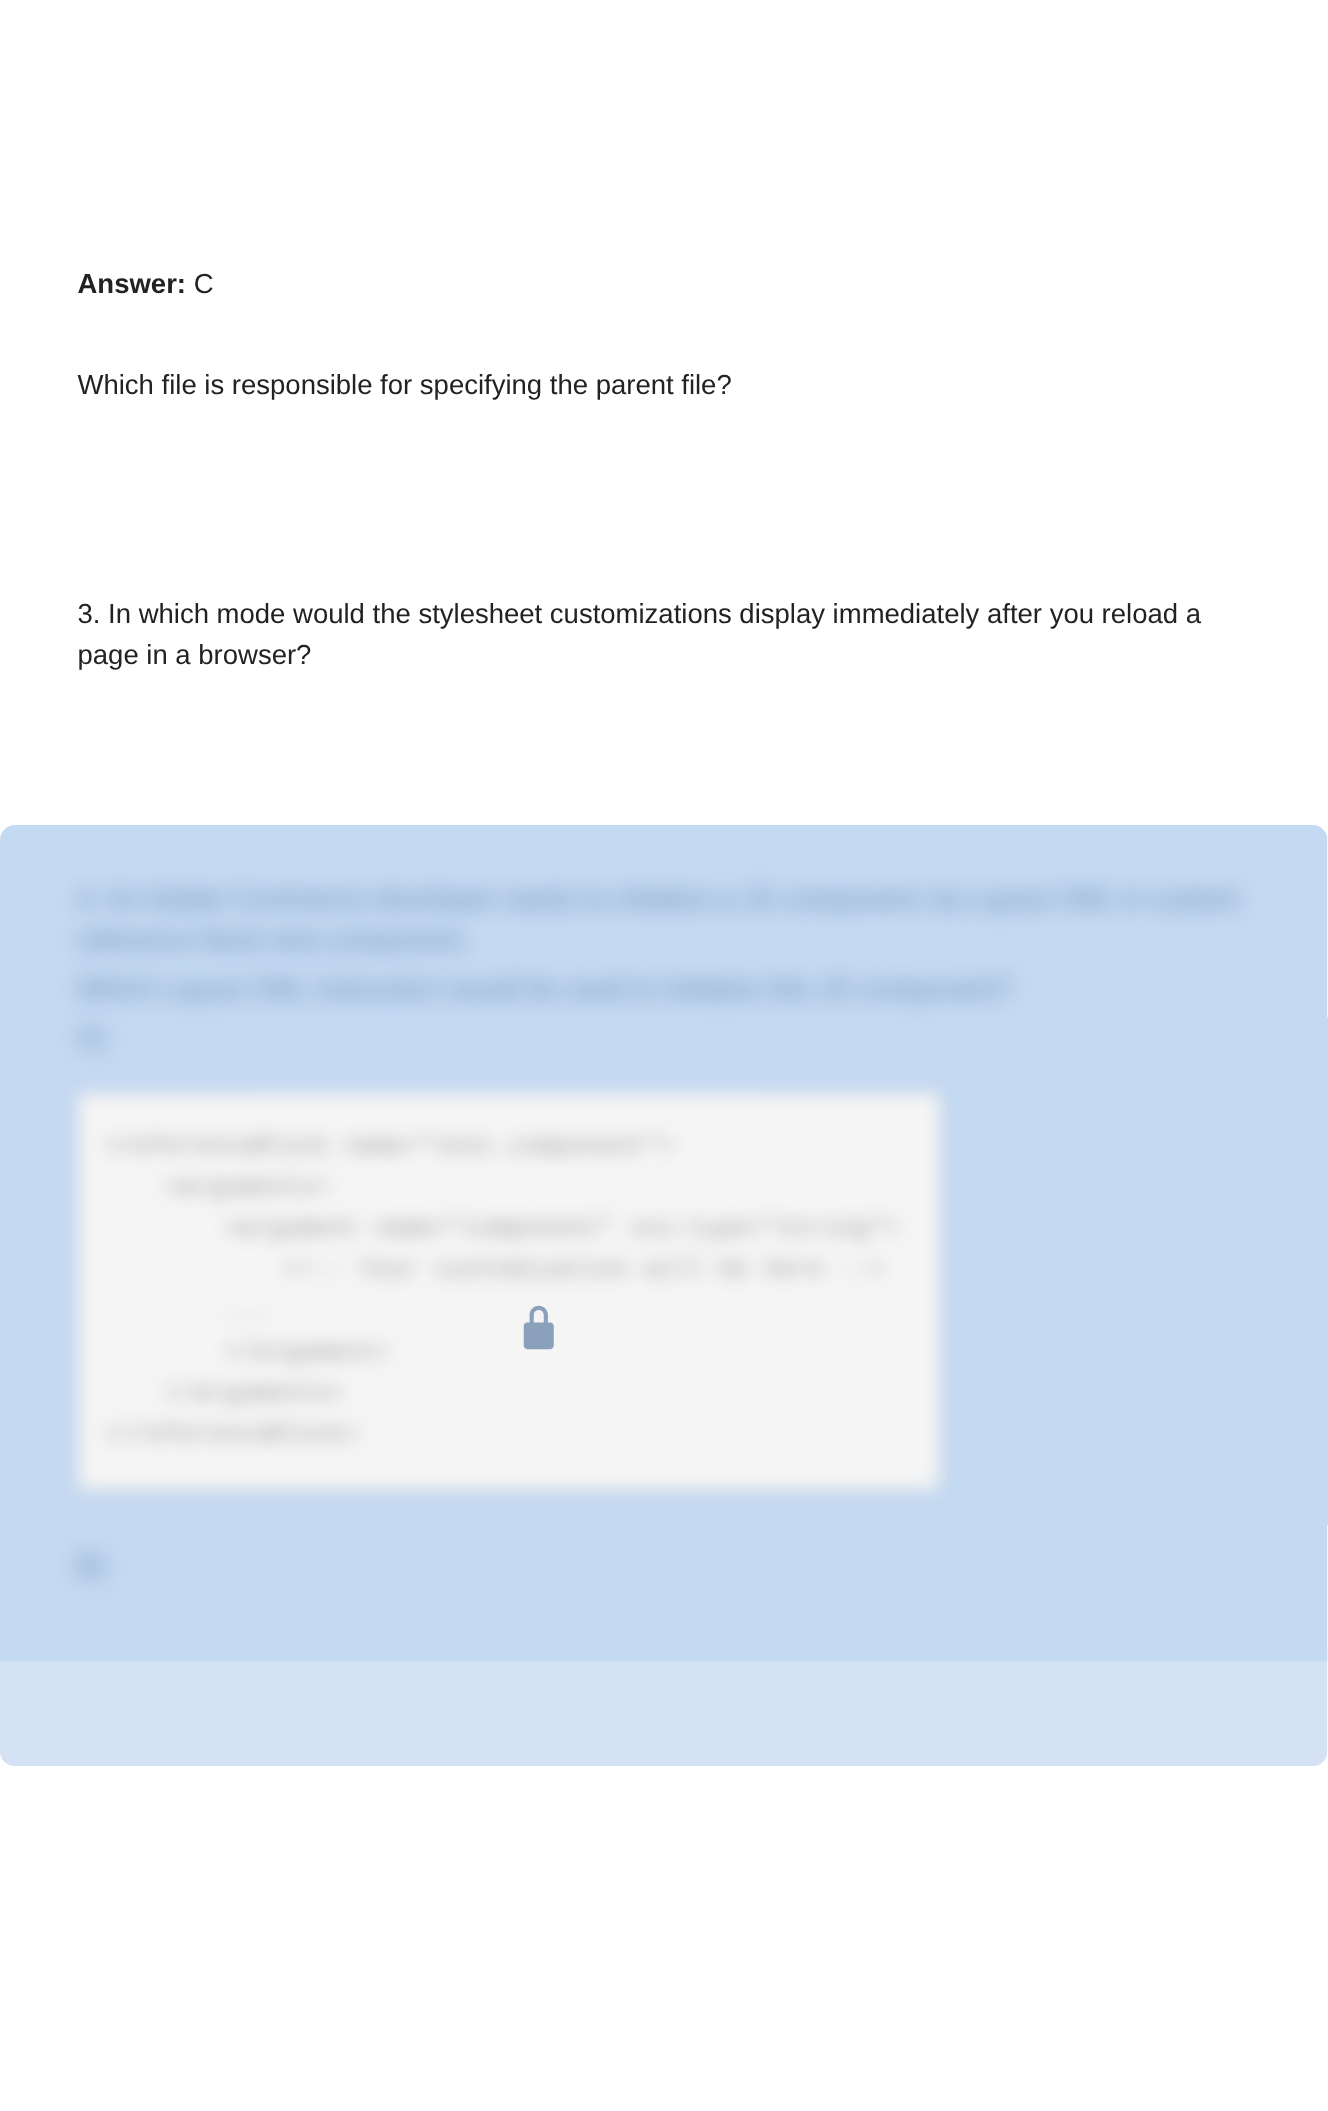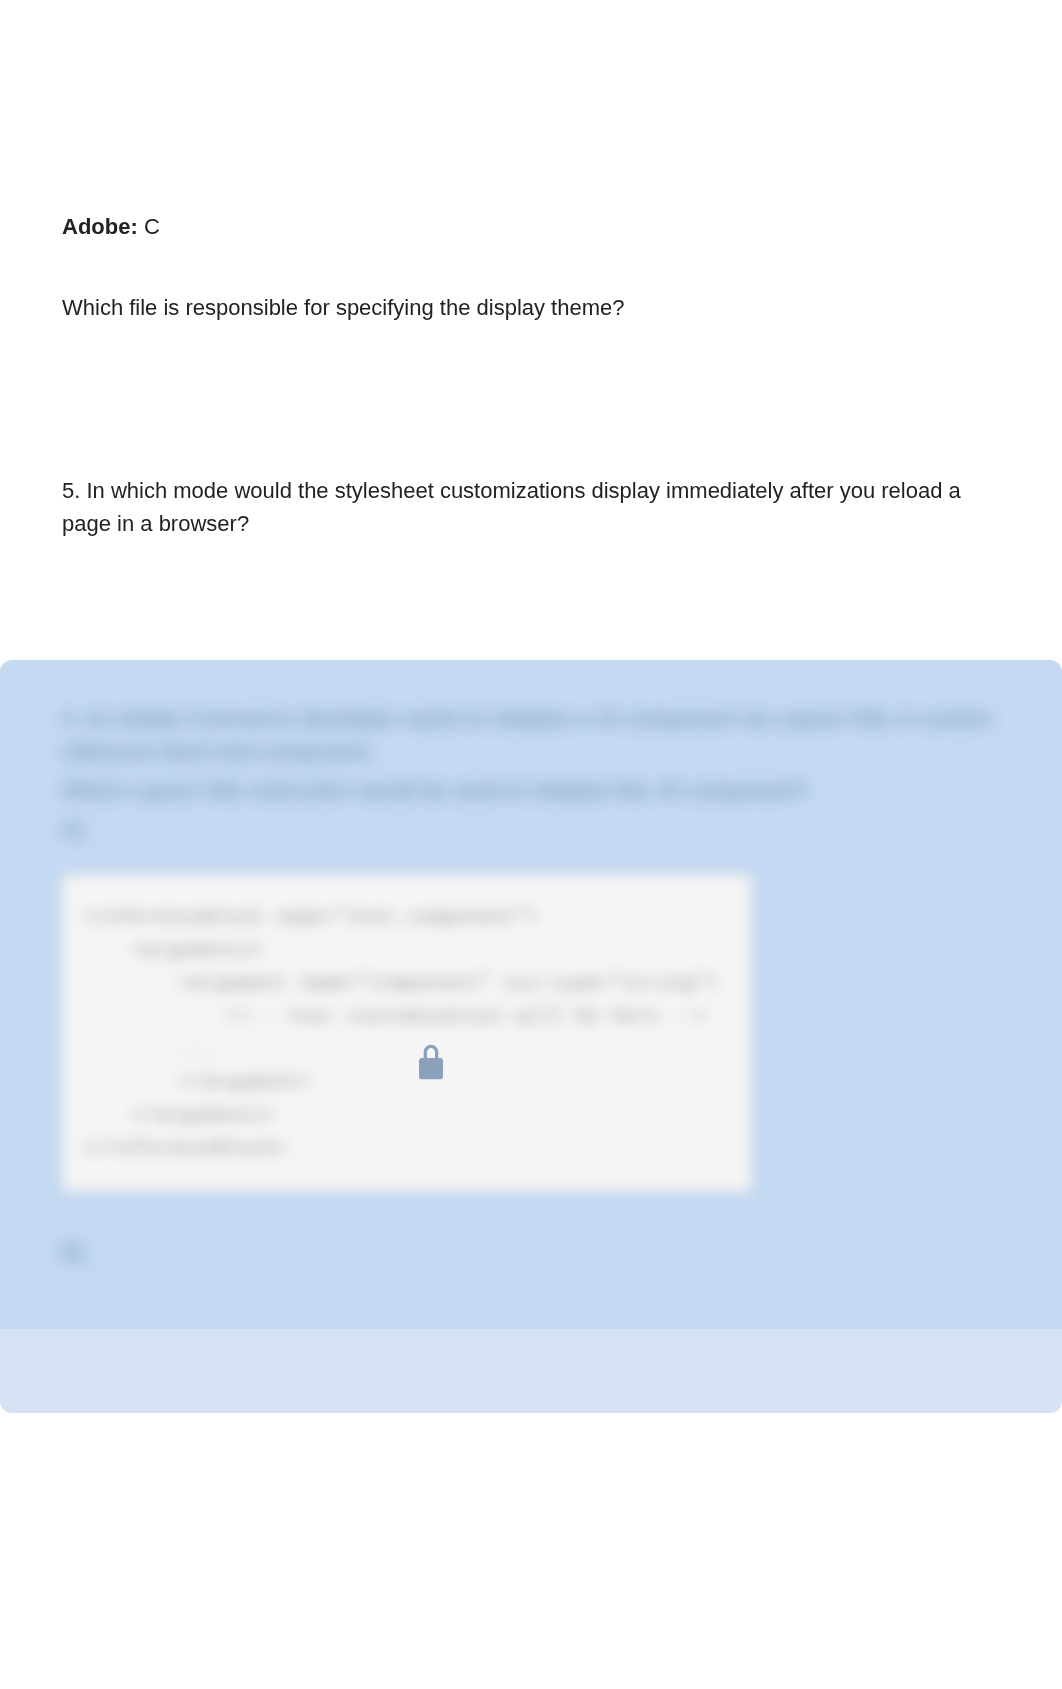--- a/index.html
+++ b/index.html
@@ -98,29 +98,29 @@
     .bottom-spacer {
       height: 78px;
       background: #fff;
     }
   </style>
 </head>
 <body>
 
 <div class="content">
   <p class="answer-line">
-    <span class="answer-label">Adobe:</span><span> C</span>
+    <span class="answer-label">Answer:</span><span> C</span>
   </p>
 
   <div class="question-block">
-    <p>Which file is responsible for specifying the display theme?</p>
+    <p>Which file is responsible for specifying the parent file?</p>
   </div>
 
   <div class="question-block q3">
-    <p>5. In which mode would the stylesheet customizations display immediately after you reload a page in a browser?</p>
+    <p>3. In which mode would the stylesheet customizations display immediately after you reload a page in a browser?</p>
   </div>
 </div>
 
 <div class="blurred-section">
   <p class="blurred-text">4. An Adobe Commerce developer wants to initialize a JS component via Layout XML in custom reference block test.component.</p>
   <p class="blurred-text">Which Layout XML instruction would be used to initialize this JS component?</p>
   <p class="blurred-text">A)</p>
 
   <div class="code-box">
     <div class="code-line">&lt;referenceBlock name="test.component"&gt;</div>

